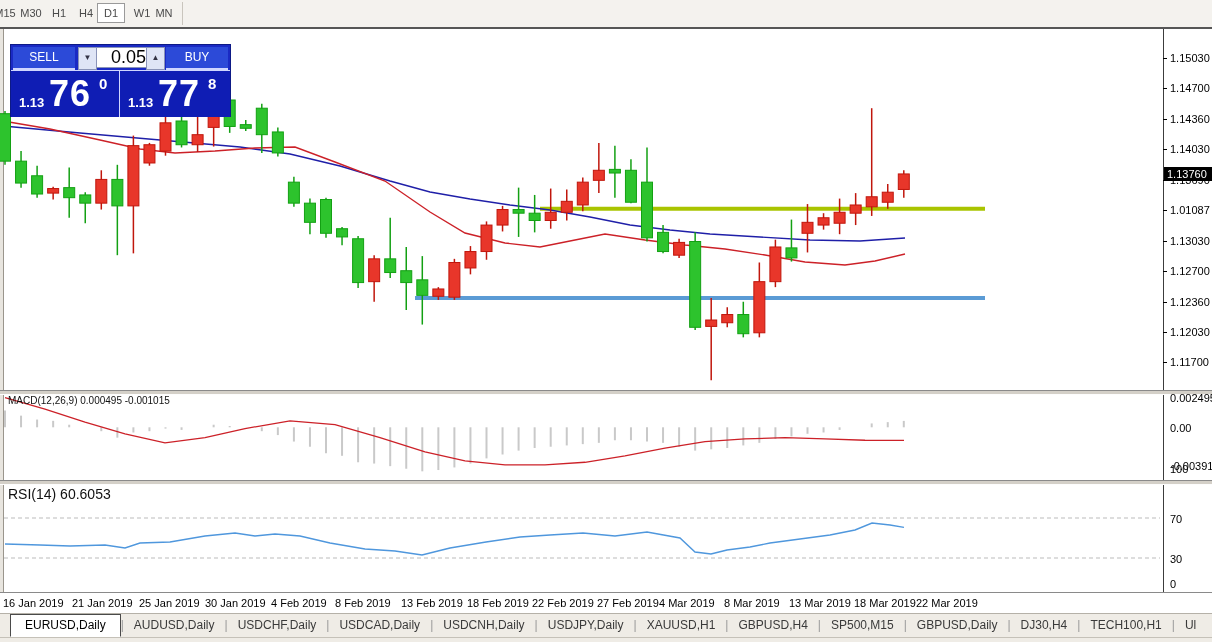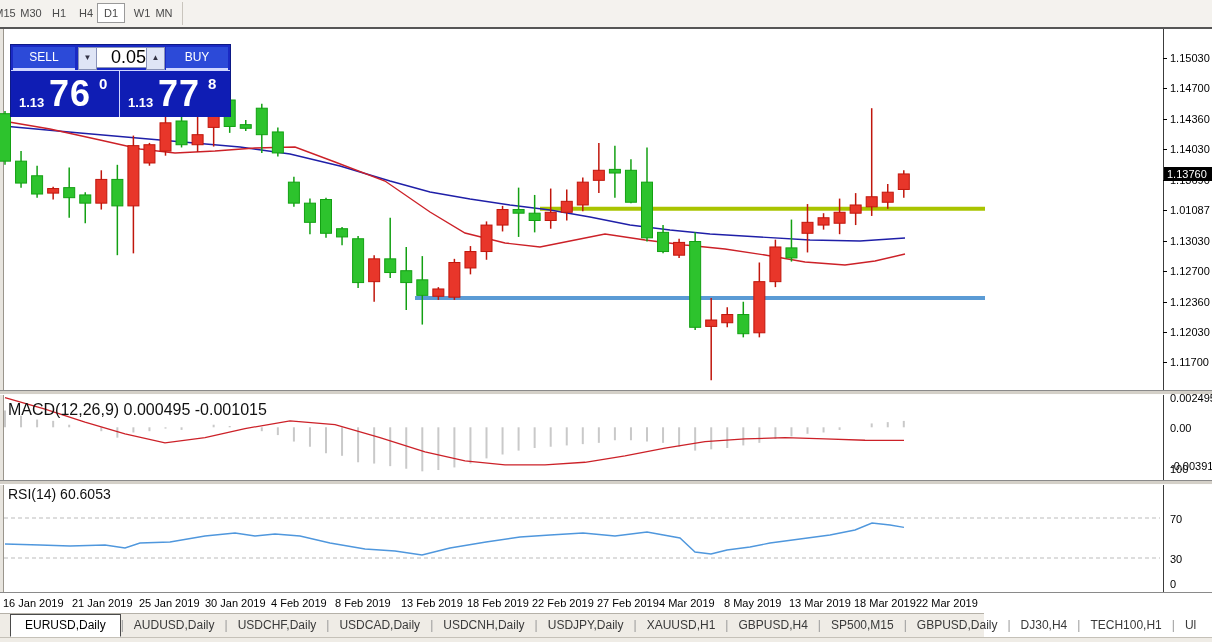--- a/index.html
+++ b/index.html
@@ -12,31 +12,31 @@
   #winline{position:absolute;left:0;top:27px;width:1212px;height:2px;background:#565656;}
   
   #frameL{position:absolute;left:0;top:29px;width:3px;height:563px;background:#e8e5df;border-right:1px solid #9a958c;}
   #axis-split{position:absolute;left:1163px;top:29px;width:1px;height:563px;background:#3c3c3c;}
   .panel-sep{position:absolute;left:0;width:1212px;height:3px;background:#d4d0c8;border-top:1px solid #8a8a8a;border-bottom:1px solid #fdfdfd;}
   #sep1{top:390px;} #sep2{top:480px;}
   #axis-bottom{position:absolute;left:0;top:592px;width:1212px;height:1px;background:#8a8a8a;}
   
   #chart-header{position:absolute;left:8px;top:33px;font-size:11px;color:#111;z-index:5;}
   #chart-header .tri{font-size:8px;margin-right:5px;}
-  #macd-label{position:absolute;left:8px;top:395px;font-size:16px;color:#111;z-index:5;margin-top:6px;}
+  #macd-label{position:absolute;left:8px;top:395px;font-size:10px;color:#111;z-index:5;}
   #rsi-label{position:absolute;left:8px;top:486px;font-size:14px;color:#111;z-index:5;}
   
   .ytick{position:absolute;left:1170px;font-size:11px;color:#000;}
   .ytickdash{position:absolute;left:1163px;width:4px;height:1px;background:#000;}
   #pricebox{position:absolute;left:1164px;width:48px;height:14px;background:#000;color:#fff;font-size:11px;line-height:14px;padding-left:3px;z-index:6;}
   
   #dates{position:absolute;left:0;top:593px;width:1212px;height:20px;background:#fff;}
   .dlabel{position:absolute;top:4px;font-size:11px;color:#000;white-space:nowrap;}
   
-  #tabbar{position:absolute;left:0;top:613px;width:984px;height:24px;background:#efece6;border-top:1px solid #b5b1a8;}
+  #tabbar{position:absolute;left:0;top:613px;width:1212px;height:24px;background:#efece6;border-top:1px solid #b5b1a8;}
   .tab{display:inline-block;font-size:12px;color:#3a3a3a;padding:4px 10px 3px 10px;cursor:pointer;white-space:nowrap;}
   .tab.active{background:#fff;border:1px solid #4a4a4a;border-bottom:1px solid #fff;color:#000;padding:3px 14px 4px 14px;}
   .tabsep{color:#9a9a9a;font-size:12px;}
   #statusstrip{position:absolute;left:0;top:637px;width:1212px;height:5px;background:#efece6;border-top:1px solid #c5c1b8;}
   
   #widget{position:absolute;left:10px;top:44px;width:219px;height:71px;background:#1a2ac4;z-index:7;border:1px solid #0d1a86;}
   #wrow1{position:absolute;left:0;top:0;width:259px;height:25px;}
   .wbtn{position:absolute;top:2px;height:21px;background:#2c4ad8;color:#fff;font-size:12px;text-align:center;line-height:20px;cursor:pointer;border-bottom:2px solid #cfd6ff;}
   #sellbtn{left:2px;width:62px;}
   #buybtn{left:155px;width:62px;}
@@ -325,21 +325,21 @@
       <div class="dlabel" style="left: 72px;">21 Jan 2019</div>
       <div class="dlabel" style="left: 139px;">25 Jan 2019</div>
       <div class="dlabel" style="left: 205px;">30 Jan 2019</div>
       <div class="dlabel" style="left: 271px;">4 Feb 2019</div>
       <div class="dlabel" style="left: 335px;">8 Feb 2019</div>
       <div class="dlabel" style="left: 401px;">13 Feb 2019</div>
       <div class="dlabel" style="left: 467px;">18 Feb 2019</div>
       <div class="dlabel" style="left: 532px;">22 Feb 2019</div>
       <div class="dlabel" style="left: 597px;">27 Feb 2019</div>
       <div class="dlabel" style="left: 659px;">4 Mar 2019</div>
-      <div class="dlabel" style="left: 724px;">8 May 2019</div>
+      <div class="dlabel" style="left: 724px;">8 Mar 2019</div>
       <div class="dlabel" style="left: 789px;">13 Mar 2019</div>
       <div class="dlabel" style="left: 854px;">18 Mar 2019</div>
       <div class="dlabel" style="left: 916px;">22 Mar 2019</div>
     </div>
 
   <div id="tabbar">
 
     <div id="tabs" style="position:absolute;left:10px;top:0;white-space:nowrap;"><span class="tab active">EURUSD,Daily</span><span class="tabsep">|</span><span class="tab">AUDUSD,Daily</span><span class="tabsep">|</span><span class="tab">USDCHF,Daily</span><span class="tabsep">|</span><span class="tab">USDCAD,Daily</span><span class="tabsep">|</span><span class="tab">USDCNH,Daily</span><span class="tabsep">|</span><span class="tab">USDJPY,Daily</span><span class="tabsep">|</span><span class="tab">XAUUSD,H1</span><span class="tabsep">|</span><span class="tab">GBPUSD,H4</span><span class="tabsep">|</span><span class="tab">SP500,M15</span><span class="tabsep">|</span><span class="tab">GBPUSD,Daily</span><span class="tabsep">|</span><span class="tab">DJ30,H4</span><span class="tabsep">|</span><span class="tab">TECH100,H1</span><span class="tabsep">|</span><span class="tab">Ul</span></div>
 
   </div>

